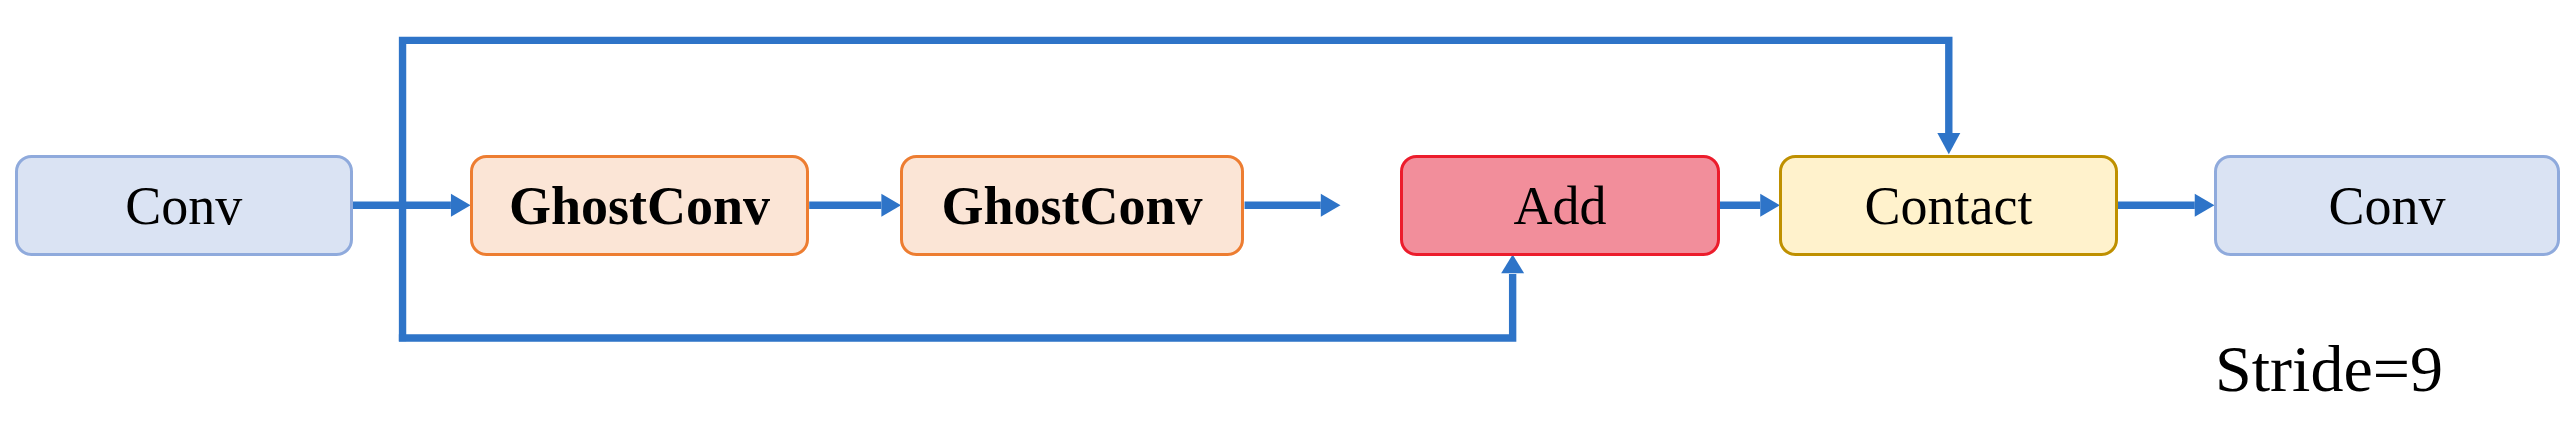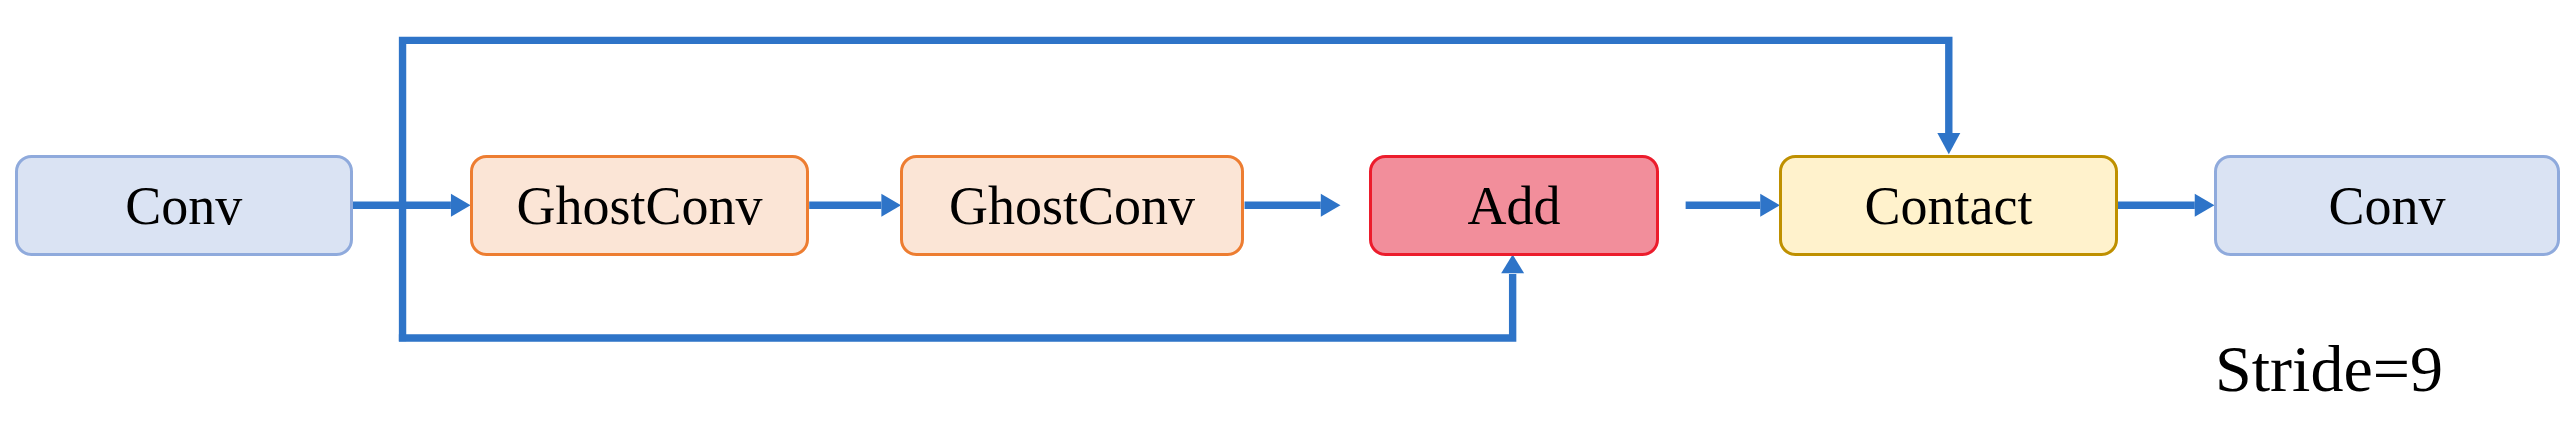--- a/index.html
+++ b/index.html
@@ -35,28 +35,28 @@
     border-radius: 16.4px;
     border: 3.3px solid transparent;
     display: flex;
     align-items: center;
     justify-content: center;
     font-size: 54px;
     color: var(--text);
     white-space: nowrap;
   }
   .node.conv    { background: var(--conv-fill);    border-color: var(--conv-border); }
-  .node.ghost   { background: var(--ghost-fill);   border-color: var(--ghost-border); }
+  .node.ghost   { background: var(--ghost-fill);   border-color: var(--ghost-border); font-weight: bold; }
   .node.add     { background: var(--add-fill);     border-color: var(--add-border); }
   .node.contact { background: var(--contact-fill); border-color: var(--contact-border); }
 
   #node-conv-in    { left: 14.8px;   width: 338px; }
   #node-ghost-1    { left: 470px;  width: 339px; }
   #node-ghost-2    { left: 900px; width: 344px; }
-  #node-add        { left: 1369px; width: 290px; }
+  #node-add        { left: 1400px; width: 320px; }
   #node-contact    { left: 1779px; width: 339px; }
   #node-conv-out   { left: 2214px; width: 346px; }
 
   #stride-label {
     position: absolute;
     left: 2173px;
     top: 326px;
     width: 312px;
     text-align: center;
     font-size: 66px;

